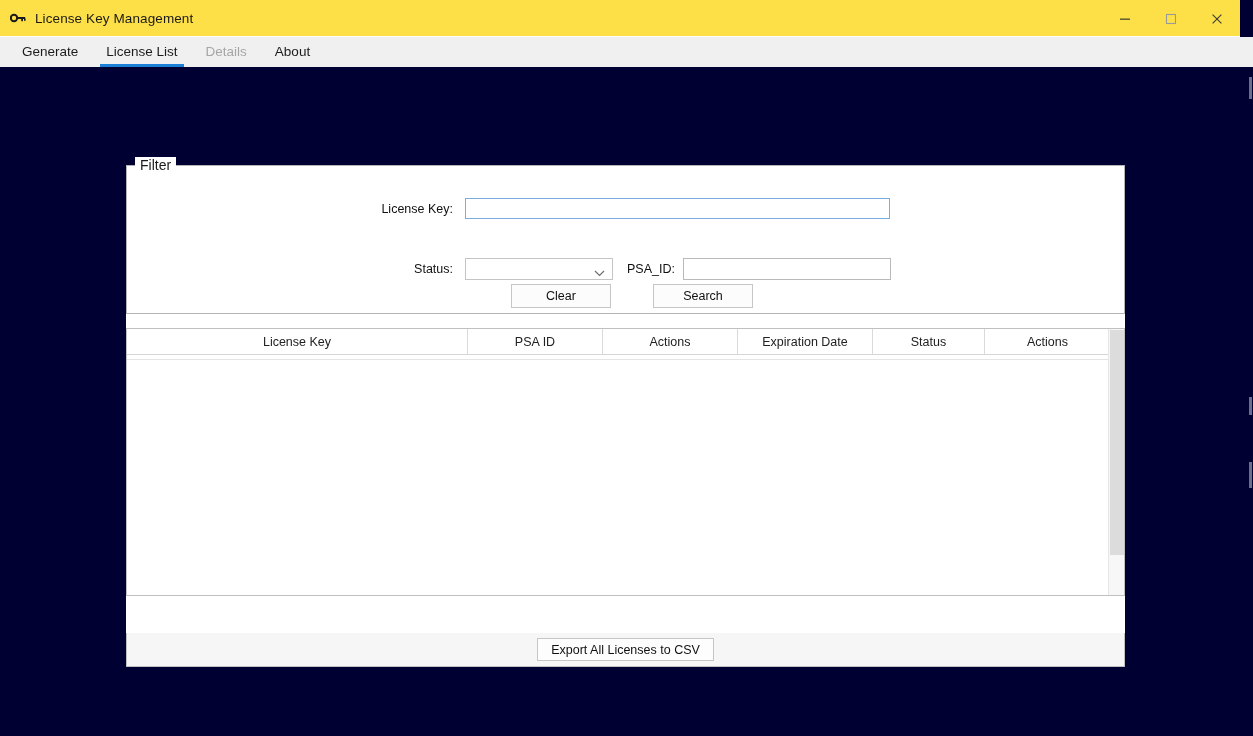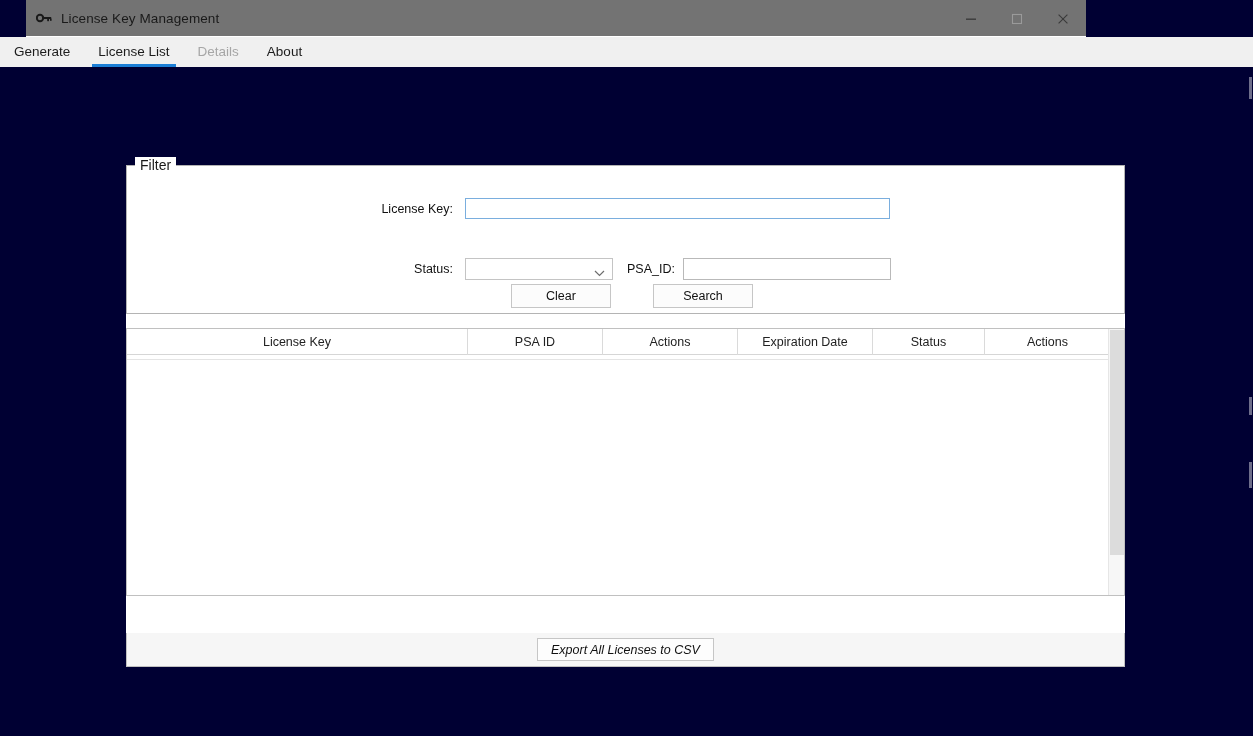--- a/index.html
+++ b/index.html
@@ -7,25 +7,24 @@
     margin: 0; padding: 0;
     width: 1253px; height: 736px;
     overflow: hidden;
     font-family: "Liberation Sans", sans-serif;
   }
   body { background: #000033; }
 
   
   .titlebar {
     position: absolute; left: 0; top: 0;
-    width: 1060px; height: 37px;
-    background: #737373;
+    width: 1240px; height: 37px;
+    background: #fde047;
     display: flex; align-items: center;
     border-bottom: 1px solid #ffffff;
-    margin-left: 26px;
   }
   .title-icon {
     margin-left: 9px; margin-right: 8px;
     width: 18px; height: 18px;
     display: flex; align-items: center; justify-content: center;
     color: #1a1a1a;
   }
   .title-text {
     font-size: 13.5px; color: #1a1a1a; letter-spacing: .1px;
   }
@@ -41,20 +40,21 @@
   .win-btn.min-btn { color: #2b2b2b; }
   .win-btn.max-btn { color: #9a9a9a; }
   .win-btn.close-btn { color: #3a3a3a; }
 
   
   .tabbar {
     position: absolute; left: 0; top: 37px;
     width: 1253px; height: 30px;
     background: #f0f0f0;
     display: flex; align-items: center;
+    padding-left: 8px;
   }
   .tab {
     position: relative;
     height: 30px; line-height: 30px;
     padding: 0 14px;
     font-size: 13.5px;
     color: #1c1c1c;
     white-space: nowrap;
   }
   .tab.disabled { color: #a6a6a6; }
@@ -238,21 +238,20 @@
     border-top: none;
     display: flex; align-items: center; justify-content: center;
   }
   .export-btn {
     height: 23px; padding: 0 13px;
     border: 1px solid #c6c6c6;
     background: #fdfdfd;
     font-size: 12.5px; color: #111;
     display: flex; align-items: center; justify-content: center;
     font-family: "Liberation Sans", sans-serif;
-    font-style: italic;
   }
 </style>
 </head>
 <body>
 
 <div class="titlebar">
   <span class="title-icon">
     <svg width="16" height="12" viewBox="0 0 16 12">
       <circle cx="4" cy="6" r="3.2" fill="none" stroke="#1a1a1a" stroke-width="2"></circle>
       <rect x="6.6" y="5" width="8.6" height="2" fill="#1a1a1a"></rect>

